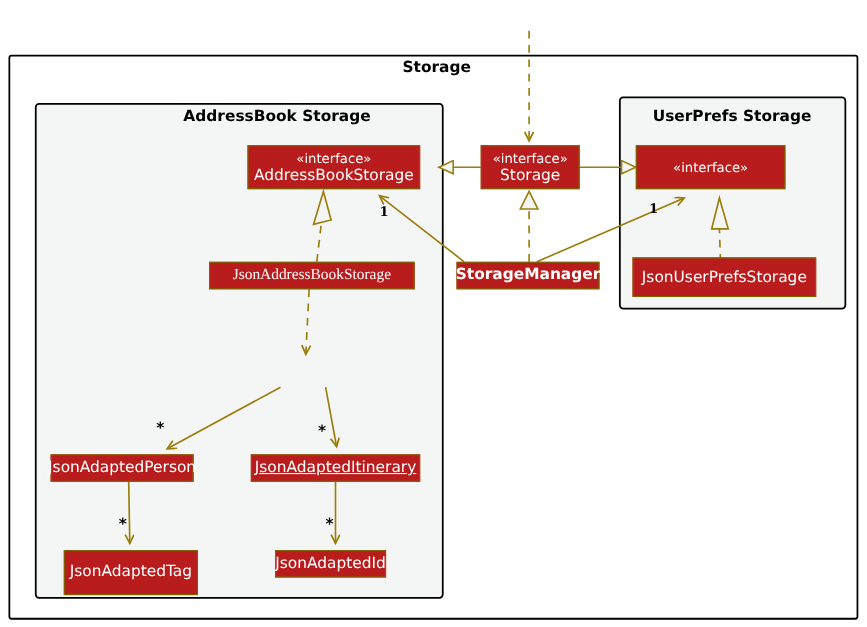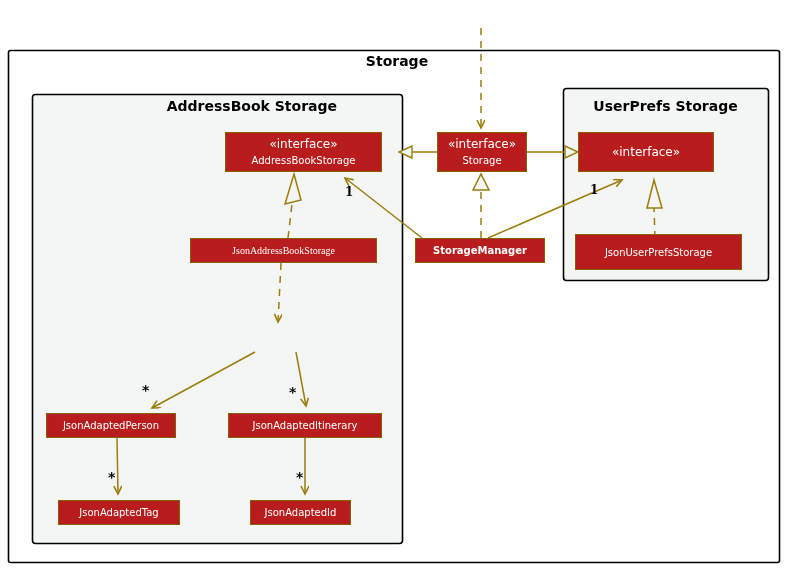--- a/index.html
+++ b/index.html
@@ -48,21 +48,21 @@
     justify-content: center;
     box-sizing: border-box;
     text-align: center;
     white-space: nowrap;
   }
   .uml-box .stereotype {
     font-size: 12px;
     line-height: 16px;
   }
   .uml-box .cls-name {
-    font-size: 10px;
+    font-size: 14px;
     line-height: 17px;
   }
   .multiplicity {
     position: absolute;
     font-family: "DejaVu Serif", "Liberation Serif", serif;
     font-weight: bold;
     font-size: 12px;
     color: #000000;
   }
   .star-label {
@@ -161,25 +161,25 @@
 
   <div class="uml-box" style="left:575px; top:234px; width:167px; height:36px;">
     <span class="cls-name">JsonUserPrefsStorage</span>
   </div>
 
 
   <div class="uml-box" style="left:46px; top:413px; width:130px; height:25px;">
     <span class="cls-name">JsonAdaptedPerson</span>
   </div>
 
-  <div class="uml-box" style="left:228px; top:413px; width:154px; height:25px;">
+  <div class="uml-box" style="left:228px; top:413px; width:154px; height:25px;text-decoration:underline;">
     <span class="cls-name">JsonAdaptedItinerary</span>
   </div>
 
-  <div class="uml-box" style="left:58px; top:500px; width:122px; height:25px;">
+  <div class="uml-box" style="left:58px; top:500px; width:122px; height:41px;">
     <span class="cls-name">JsonAdaptedTag</span>
   </div>
 
   <div class="uml-box" style="left:250px; top:500px; width:101px; height:25px;">
     <span class="cls-name">JsonAdaptedId</span>
   </div>
 
   <div class="multiplicity" style="left:345px; top:185px;">1</div>
 
   <div class="multiplicity" style="left:590px; top:183px;">1</div>

